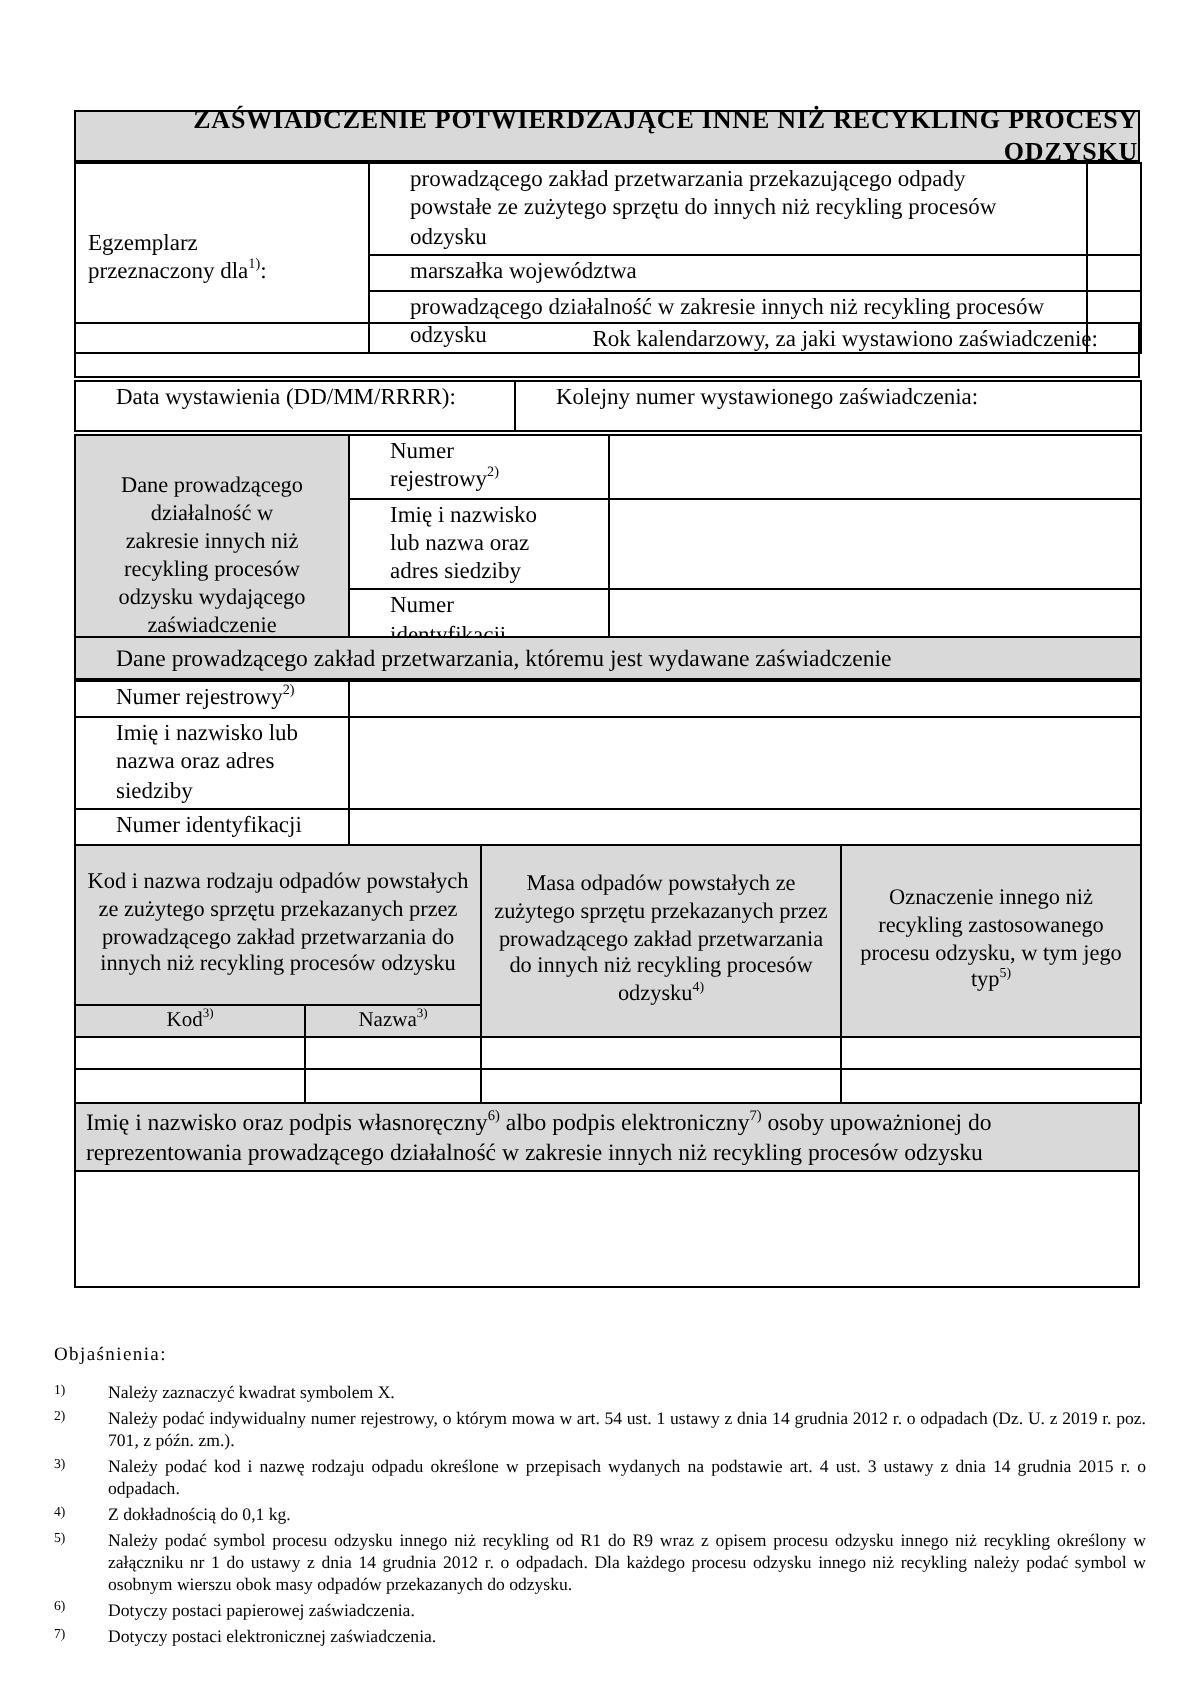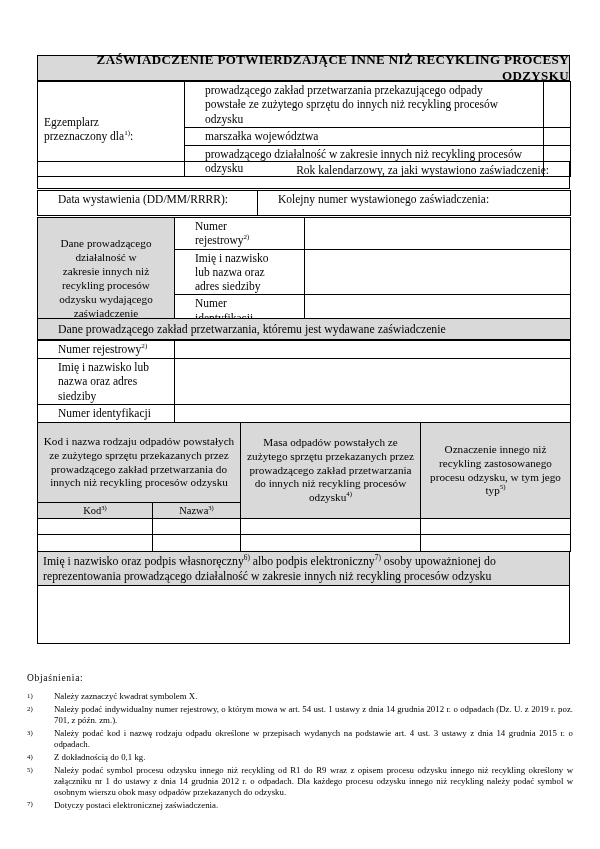--- a/index.html
+++ b/index.html
@@ -217,16 +217,20 @@
   </div>
   <div class="fn-item">
     <span class="fn-num">4)</span>
     <span class="fn-text">Z dokładnością do 0,1 kg.</span>
   </div>
   <div class="fn-item">
     <span class="fn-num">5)</span>
     <span class="fn-text">Należy podać symbol procesu odzysku innego niż recykling od R1 do R9 wraz z opisem procesu odzysku innego niż recykling określony w załączniku nr 1 do ustawy z dnia 14 grudnia 2012 r. o odpadach. Dla każdego procesu odzysku innego niż recykling należy podać symbol w osobnym wierszu obok masy odpadów przekazanych do odzysku.</span>
   </div>
   <div class="fn-item">
+    <span class="fn-num">6)</span>
+    <span class="fn-text">Dotyczy postaci papierowej zaświadczenia.</span>
+  </div>
+  <div class="fn-item">
     <span class="fn-num">7)</span>
     <span class="fn-text">Dotyczy postaci elektronicznej zaświadczenia.</span>
   </div>
 </div>
 
 </body></html>

